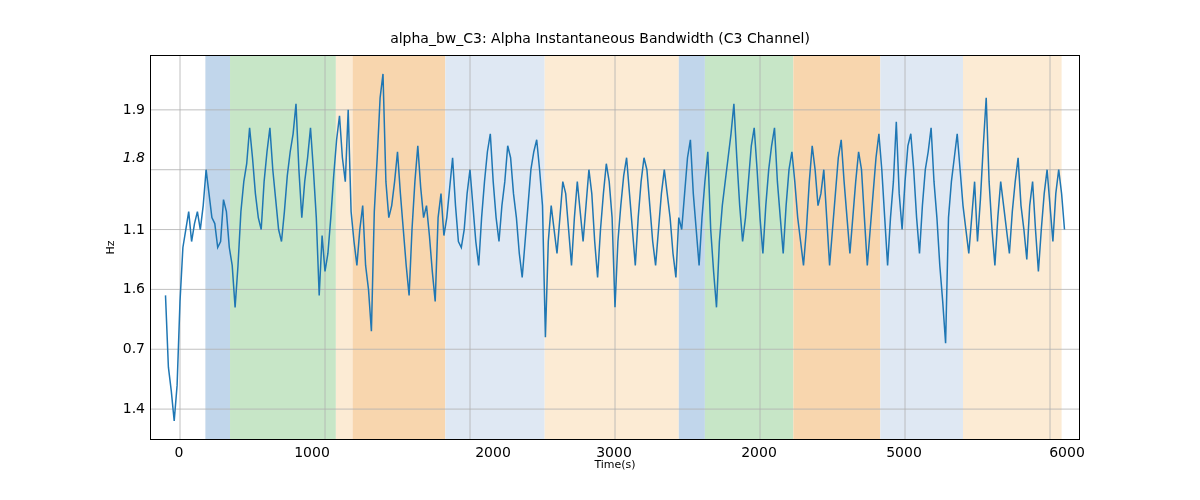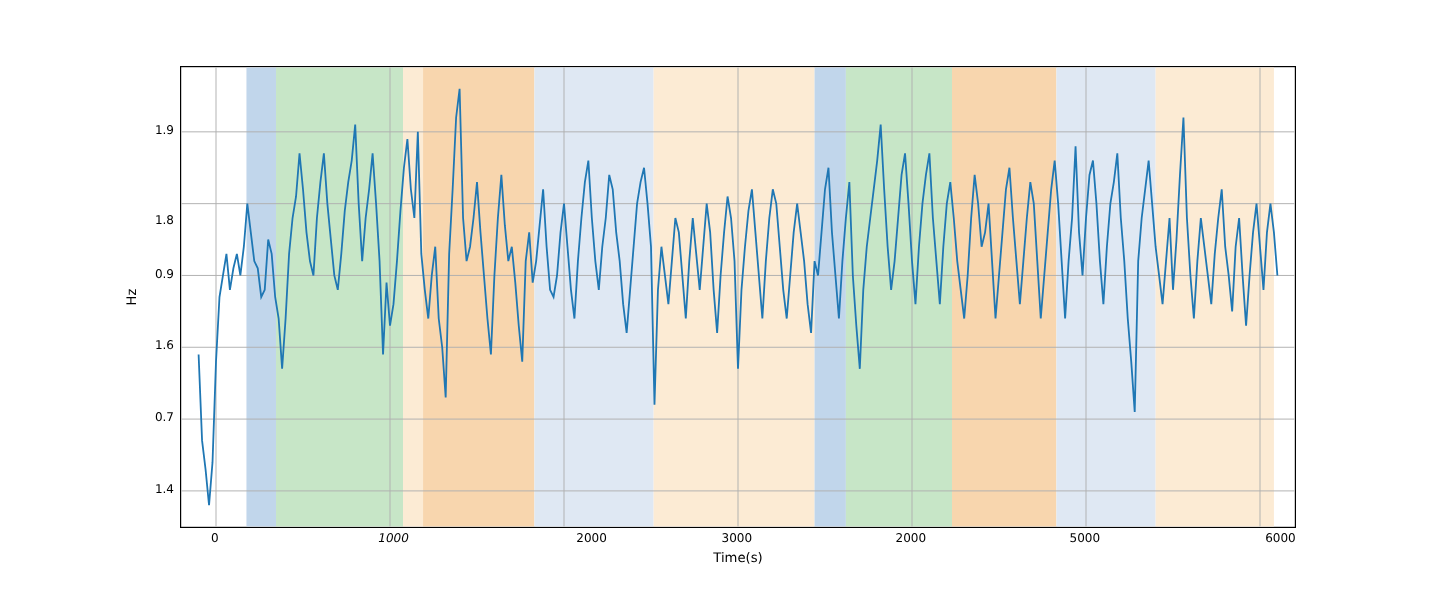--- a/index.html
+++ b/index.html
@@ -55,21 +55,21 @@
     align-items: center;
     justify-content: center;
     transform-origin: center center;
   }
   .ylabel span {
     transform: rotate(-90deg);
     white-space: nowrap;
   }
   .tick {
     position: absolute;
-    font-size: 10px;
+    font-size: 14px;
     color: #000000;
   }
   .xtick {
     top: 444px;
     transform: translateX(-50%);
   }
   .ytick {
     right: 1055px;
     transform: translateY(-50%);
     text-align: right;
@@ -83,20 +83,21 @@
     stroke: #1f77b4;
     stroke-width: 1.5;
     fill: none;
   }
 </style>
 </head>
 <body>
 
 <div class="figure">
 
+  <div class="title">alpha_bw_C3: Alpha Instantaneous Bandwidth (C3 Channel)</div>
 
   <div class="ylabel">
     <span>Hz</span>
   </div>
 
   <div class="axes">
     <svg id="plot-svg" width="928" height="383" preserveAspectRatio="none">
       <g id="bands">
           <rect x="54.375" y="0" width="24.650000000000006" height="383" fill="#c1d6eb"></rect>
           <rect x="79.025" y="0" width="105.85" height="383" fill="#c7e6c7"></rect>
@@ -126,29 +127,29 @@
           <line y1="53.85937500000006" y2="53.85937500000006" x1="0" x2="928"></line>
         </g>
       <path id="series-path" class="series" d="M14.50 239.37 L17.40 311.19 L20.30 335.13 L23.20 365.05 L26.10 329.14 L29.00 245.36 L31.90 191.50 L34.80 173.55 L37.70 155.59 L40.60 185.52 L43.50 167.56 L46.40 155.59 L49.30 173.55 L52.20 149.61 L55.10 113.70 L58.00 137.64 L60.90 161.58 L63.80 167.56 L66.70 191.50 L69.60 185.52 L72.50 143.63 L75.40 155.59 L78.30 191.50 L81.20 209.45 L84.10 251.34 L87.00 209.45 L89.90 155.59 L92.80 125.67 L95.70 107.72 L98.60 71.81 L101.50 101.73 L104.40 137.64 L107.30 161.58 L110.20 173.55 L113.10 125.67 L116.00 95.75 L118.90 71.81 L121.80 113.70 L124.70 143.63 L127.60 173.55 L130.50 185.52 L133.40 155.59 L136.30 119.69 L139.20 95.75 L142.10 77.80 L145.00 47.88 L147.90 113.70 L150.80 161.58 L153.70 125.67 L156.60 101.73 L159.50 71.81 L162.40 113.70 L165.30 161.58 L168.20 239.37 L171.10 179.53 L174.00 215.44 L176.90 197.48 L179.80 161.58 L182.70 119.69 L185.60 83.78 L188.50 59.84 L191.40 101.73 L194.30 125.67 L197.20 53.86 L200.10 155.59 L203.00 185.52 L205.90 209.45 L208.80 173.55 L211.70 149.61 L214.60 209.45 L217.50 233.39 L220.40 275.28 L223.30 155.59 L226.20 101.73 L229.10 41.89 L232.00 17.95 L234.90 125.67 L237.80 161.58 L240.70 149.61 L243.60 125.67 L246.50 95.75 L249.40 137.64 L252.30 173.55 L255.20 209.45 L258.10 239.37 L261.00 173.55 L263.90 125.67 L266.80 89.77 L269.70 131.66 L272.60 161.58 L275.50 149.61 L278.40 179.53 L281.30 215.44 L284.20 245.36 L287.10 161.58 L290.00 137.64 L292.90 179.53 L295.80 161.58 L298.70 131.66 L301.60 101.73 L304.50 149.61 L307.40 185.52 L310.30 191.50 L313.20 173.55 L316.10 137.64 L319.00 113.70 L321.90 149.61 L324.80 185.52 L327.70 209.45 L330.60 161.58 L333.50 125.67 L336.40 95.75 L339.30 77.80 L342.20 125.67 L345.10 161.58 L348.00 185.52 L350.90 149.61 L353.80 125.67 L356.70 89.77 L359.60 101.73 L362.50 137.64 L365.40 161.58 L368.30 197.48 L371.20 221.42 L374.10 185.52 L377.00 149.61 L379.90 113.70 L382.80 95.75 L385.70 83.78 L388.60 113.70 L391.50 149.61 L394.40 281.27 L397.30 185.52 L400.20 149.61 L403.10 173.55 L406.00 197.48 L408.90 161.58 L411.80 125.67 L414.70 137.64 L417.60 173.55 L420.50 209.45 L423.40 161.58 L426.30 125.67 L429.20 155.59 L432.10 185.52 L435.00 149.61 L437.90 113.70 L440.80 137.64 L443.70 185.52 L446.60 221.42 L449.50 173.55 L452.40 137.64 L455.30 107.72 L458.20 125.67 L461.10 161.58 L464.00 251.34 L466.90 185.52 L469.80 149.61 L472.70 119.69 L475.60 101.73 L478.50 137.64 L481.40 173.55 L484.30 209.45 L487.20 161.58 L490.10 125.67 L493.00 101.73 L495.90 113.70 L498.80 149.61 L501.70 185.52 L504.60 209.45 L507.50 173.55 L510.40 137.64 L513.30 113.70 L516.20 137.64 L519.10 161.58 L522.00 197.48 L524.90 221.42 L527.80 161.58 L530.70 173.55 L533.60 137.64 L536.50 101.73 L539.40 83.78 L542.30 137.64 L545.20 173.55 L548.10 209.45 L551.00 161.58 L553.90 125.67 L556.80 95.75 L559.70 173.55 L562.60 215.44 L565.50 251.34 L568.40 185.52 L571.30 149.61 L574.20 125.67 L577.10 101.73 L580.00 77.80 L582.90 47.88 L585.80 101.73 L588.70 149.61 L591.60 185.52 L594.50 161.58 L597.40 125.67 L600.30 89.77 L603.20 71.81 L606.10 113.70 L609.00 161.58 L611.90 197.48 L614.80 149.61 L617.70 113.70 L620.60 89.77 L623.50 71.81 L626.40 125.67 L629.30 161.58 L632.20 197.48 L635.10 149.61 L638.00 113.70 L640.90 95.75 L643.80 125.67 L646.70 161.58 L649.60 185.52 L652.50 209.45 L655.40 173.55 L658.30 125.67 L661.20 89.77 L664.10 113.70 L667.00 149.61 L669.90 137.64 L672.80 113.70 L675.70 161.58 L678.60 209.45 L681.50 173.55 L684.40 137.64 L687.30 101.73 L690.20 83.78 L693.10 125.67 L696.00 161.58 L698.90 197.48 L701.80 161.58 L704.70 125.67 L707.60 95.75 L710.50 113.70 L713.40 161.58 L716.30 209.45 L719.20 173.55 L722.10 137.64 L725.00 101.73 L727.90 77.80 L730.80 113.70 L733.70 161.58 L736.60 209.45 L739.50 161.58 L742.40 125.67 L745.30 65.83 L748.20 137.64 L751.10 173.55 L754.00 125.67 L756.90 89.77 L759.80 77.80 L762.70 113.70 L765.60 161.58 L768.50 197.48 L771.40 149.61 L774.30 113.70 L777.20 95.75 L780.10 71.81 L783.00 125.67 L785.90 161.58 L788.80 209.45 L791.70 245.36 L794.60 287.25 L797.50 161.58 L800.40 125.67 L803.30 101.73 L806.20 77.80 L809.10 113.70 L812.00 149.61 L814.90 173.55 L817.80 197.48 L820.70 161.58 L823.60 125.67 L826.50 185.52 L829.40 143.63 L832.30 89.77 L835.20 41.89 L838.10 125.67 L841.00 173.55 L843.90 209.45 L846.80 161.58 L849.70 125.67 L852.60 149.61 L855.50 173.55 L858.40 197.48 L861.30 155.59 L864.20 125.67 L867.10 101.73 L870.00 149.61 L872.90 173.55 L875.80 203.47 L878.70 149.61 L881.60 125.67 L884.50 173.55 L887.40 215.44 L890.30 173.55 L893.20 137.64 L896.10 113.70 L899.00 149.61 L901.90 185.52 L904.80 137.64 L907.70 113.70 L910.60 137.64 L913.50 173.55 "></path>
     </svg>
   </div>
 
   <div class="xlabel">Time(s)</div>
 
   <div id="xticks">
       <div class="tick xtick" style="left: 179px;">0</div>
-      <div class="tick xtick" style="left: 328px; font-style: italic;">1000</div>
+      <div class="tick xtick" style="left: 312px;">1000</div>
       <div class="tick xtick" style="left: 493px;">2000</div>
       <div class="tick xtick" style="left: 614px;">3000</div>
       <div class="tick xtick" style="left: 759px;">2000</div>
       <div class="tick xtick" style="left: 904px;">5000</div>
       <div class="tick xtick" style="left: 1049px; margin-left: 18px;">6000</div>
     </div>
   <div id="yticks">
       <div class="tick ytick" style="top: 408.078px;">1.4</div>
       <div class="tick ytick" style="top: 348.234px;">0.7</div>
       <div class="tick ytick" style="top: 288.391px;">1.6</div>
-      <div class="tick ytick" style="top: 228.547px;">0.9</div>
-      <div class="tick ytick" style="top: 184px;">1.8</div>
+      <div class="tick ytick" style="top: 228.547px;">1.1</div>
+      <div class="tick ytick" style="top: 157px; font-style: italic;">1.8</div>
       <div class="tick ytick" style="top: 108.859px;">1.9</div>
     </div>
 
 </div>
 
 </body></html>

